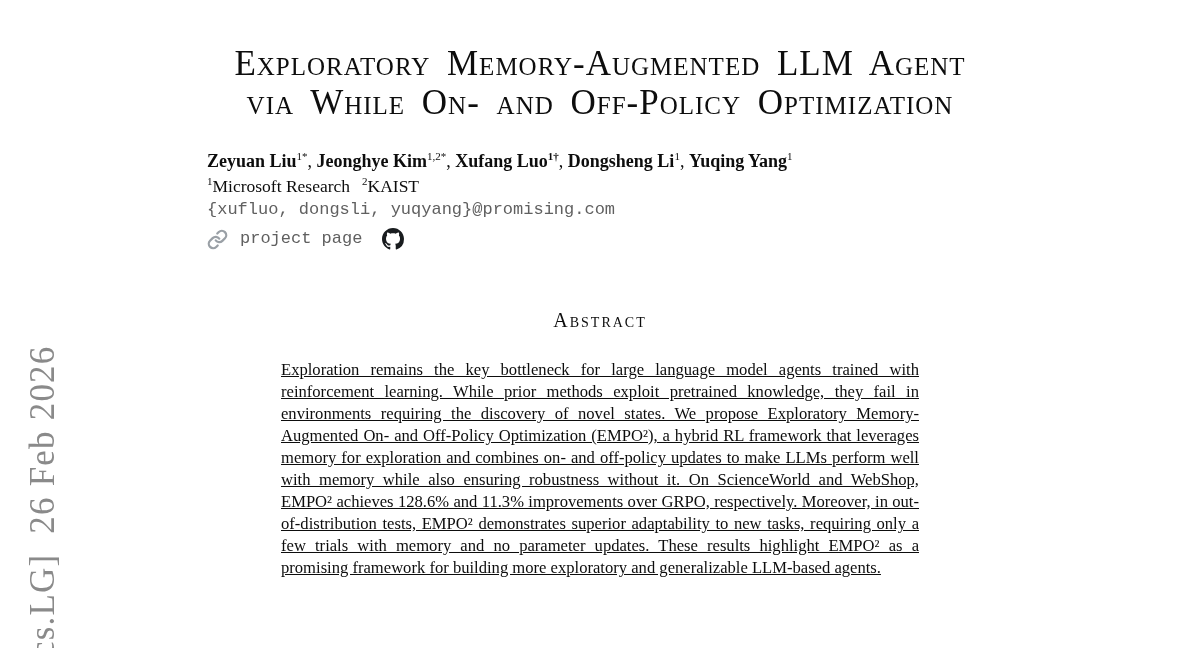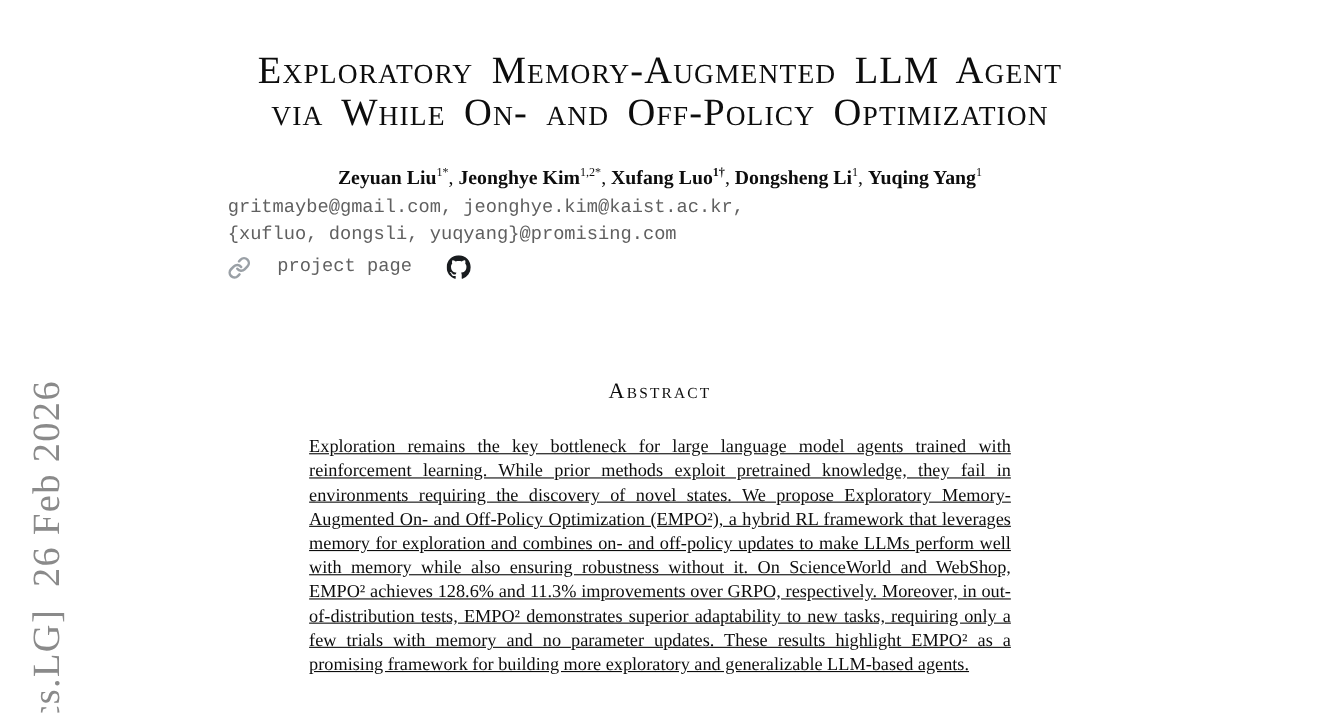--- a/index.html
+++ b/index.html
@@ -44,21 +44,20 @@
   .title-line { display: block; }
 
   .author-block {
     width: 786px;
     margin: 27px auto 0 auto;
   }
   .authors {
     font-size: 18px;
     line-height: 25px;
     color: #0d0d0d;
-    text-align: center;
   }
   .authors b { font-weight: bold; }
   .authors sup, .affiliations sup {
     font-size: 11px;
     vertical-align: super;
     line-height: 0;
     font-weight: normal;
   }
   .affiliations {
     font-size: 17.5px;
@@ -73,29 +72,29 @@
     color: #606060;
   }
   .email { line-height: 24px; }
   .email-first { margin-top: 4px; }
 
   .links {
     margin-top: 4px;
     line-height: 26px;
     display: flex;
     align-items: center;
-    gap: 24px;
+    gap: 12px;
   }
   .icon { display: inline-flex; align-items: center; }
   .link-icon svg { width: 21px; height: 21px; }
   .github-icon svg { width: 22px; height: 22px; margin-left: 8px; }
   .link-label { text-decoration: none; color: #606060; }
 
   .abstract-heading {
-    margin-top: 89px;
+    margin-top: 57px;
     text-align: center;
     font-variant: small-caps;
     font-weight: normal;
     font-size: 20px;
     letter-spacing: 2px;
     color: #0d0d0d;
   }
   .abstract-text {
     width: 638px;
     margin: 27px auto 0 auto;
@@ -117,22 +116,22 @@
 
     <h1 class="title">
       <span class="title-line">Exploratory Memory-Augmented LLM Agent</span>
       <span class="title-line">via While On- and Off-Policy Optimization</span>
     </h1>
 
     <div class="author-block">
 
       <p class="authors" id="authors-line"><b>Zeyuan Liu</b><sup>1*</sup>, <b>Jeonghye Kim</b><sup>1,2*</sup>, <b>Xufang Luo</b><sup style="font-weight: bold;">1†</sup>, <b>Dongsheng Li</b><sup>1</sup>, <b>Yuqing Yang</b><sup>1</sup></p>
 
+      <p class="affiliations" id="affil-line"><span class="affil-item"><sup>1</sup><span>Microsoft Research</span></span><span class="affil-item"><sup>2</sup><span>KAIST</span></span></p>
 
-      <p class="mono email email-first">gritmaybe@gmail.com, jeonghye.kim@kaist.ac.kr,</p>
 
       <p class="mono email">{xufluo, dongsli, yuqyang}@promising.com</p>
 
       <p class="mono links">
         <span class="icon link-icon">
           <svg viewBox="0 0 24 24" fill="none" stroke="#9aa0a6" stroke-width="2.6" stroke-linecap="round" stroke-linejoin="round">
             <path d="M10 13a5 5 0 0 0 7.54.54l3-3a5 5 0 0 0-7.07-7.07l-1.72 1.71"></path>
             <path d="M14 11a5 5 0 0 0-7.54-.54l-3 3a5 5 0 0 0 7.07 7.07l1.71-1.71"></path>
           </svg>
         </span>

